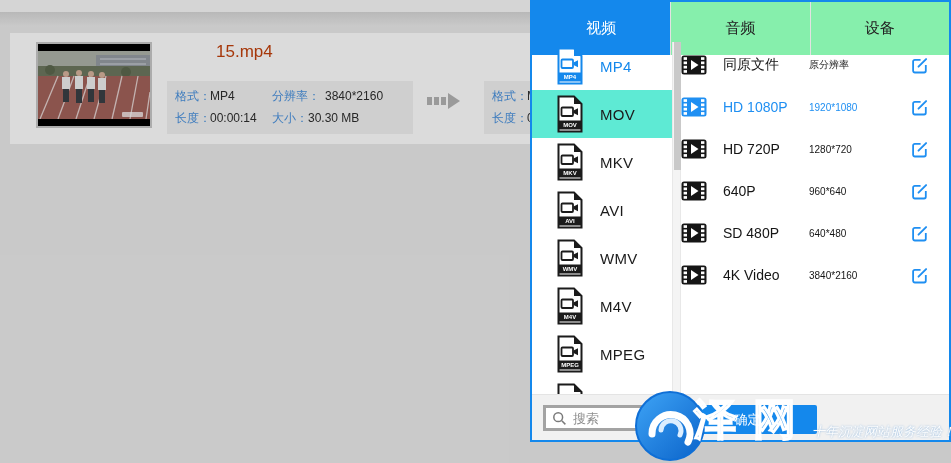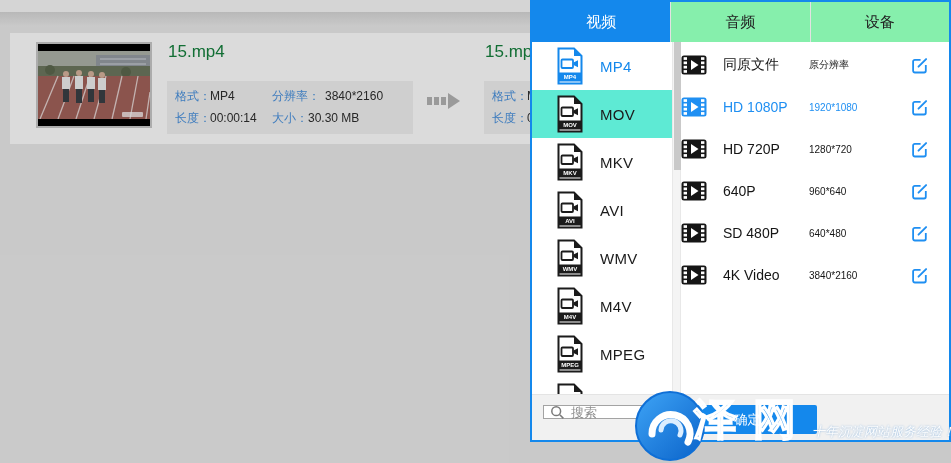--- a/index.html
+++ b/index.html
@@ -6,42 +6,42 @@
   *{box-sizing:border-box;}
   #app{position:relative;width:951px;height:463px;overflow:hidden;
        font-family:"Liberation Sans","DejaVu Sans",sans-serif;background:#ebebeb;}
 
   
   .top-strip1{position:absolute;left:0;top:0;width:951px;height:12px;background:#f8f8f8;}
   .top-strip2{position:absolute;left:0;top:12px;width:951px;height:15px;
               background:linear-gradient(#d7d7d7,#ececec);}
   .file-card{position:absolute;left:10px;top:33px;width:931px;height:111px;background:#ffffff;}
   .thumb{position:absolute;left:26px;top:9px;width:116px;height:86px;border:2px solid #c9c9c9;background:#000;}
-  .src-title,.tgt-title{position:absolute;top:9px;font-size:17px;color:#15803d;}
+  .src-title,.tgt-title{position:absolute;top:9px;font-size:17px;color:#c2410c;margin-left:48px;}
   .src-title{left:158px;}
   .tgt-title{left:475px;}
   .info-box{position:absolute;top:48px;width:246px;height:53px;background:#f1f1f1;font-size:12px;}
   .src-info{left:157px;}
   .tgt-info{left:474px;}
   .info-line{position:absolute;left:0;width:100%;height:17px;line-height:17px;white-space:nowrap;}
   .line1{top:7px;}
   .line2{top:29px;}
   .lab{color:#4a92de;position:absolute;}
   .val{color:#2e2e2e;position:absolute;}
   .p1l{left:8px;} .p1v{left:43px;} .p2l{left:105px;} .p2v{left:158px;} .p2v2{left:141px;}
   .convert-arrow{position:absolute;left:417px;top:56px;width:34px;height:24px;color:#b4b4b4;}
 
   .dim{position:absolute;background:rgba(0,0,0,0.14);z-index:5;pointer-events:none;}
   .dim-left{left:0;top:0;width:530px;height:463px;}
   .dim-bottom{left:530px;top:442px;width:421px;height:21px;}
 
   
   .popup{position:absolute;left:530px;top:0;width:421px;height:442px;background:#fff;
          border:2px solid #1488ec;z-index:10;}
-  .tabs{position:absolute;left:0;top:0;right:0;height:40px;display:flex;}
+  .tabs{position:absolute;left:0;top:0;right:0;height:53px;display:flex;}
   .tab{flex:1;display:flex;align-items:center;justify-content:center;font-size:15px;
        background:#86efac;color:#222;cursor:pointer;}
   .tab.active{background:#1488ec;color:#fff;}
   .tab + .tab{border-left:1px solid #e2e2e2;}
 
   .popup-body{position:absolute;left:0;top:40px;right:0;height:352px;overflow:hidden;}
   .format-list{position:absolute;left:0;top:0;width:140px;height:100%;overflow:hidden;
                margin:0;padding:0;list-style:none;}
   .format-item{height:48px;display:flex;align-items:center;padding-left:24px;color:#1b1b1b;cursor:pointer;}
   .format-item.hover{background:#5eead4;}
@@ -58,22 +58,22 @@
   .preset-row{height:42px;display:flex;align-items:center;color:#151515;cursor:pointer;}
   .fs-icon{width:26px;height:20px;flex:0 0 26px;color:#151515;}
   .preset-row.selected{color:#1f8ff2;}
   .preset-row.selected .fs-icon{color:#1f8ff2;}
   .preset-name{margin-left:16px;width:86px;font-size:14px;}
   .preset-res{width:92px;font-size:10px;}
   .edit-btn{margin-left:auto;margin-right:20px;width:19px;height:19px;color:#1f8ff2;cursor:pointer;}
 
   .popup-footer{position:absolute;left:0;bottom:0;right:0;height:46px;background:#f1f1f1;
                 border-top:1px solid #e4e4e4;}
-  .search-box{position:absolute;left:11px;top:10px;width:128px;height:14px;background:#fff;
-              border:1px solid #a3a3a3;display:flex;align-items:center;}
+  .search-box{position:absolute;left:11px;top:10px;width:128px;height:26px;background:#fff;
+              border:3px solid #a3a3a3;display:flex;align-items:center;}
   .search-box svg{flex:0 0 15px;margin:0 4px 0 6px;}
   .search-box input{border:none;outline:none;background:transparent;width:90px;font-size:13px;color:#333;
                     font-family:"Liberation Sans","DejaVu Sans",sans-serif;}
   .search-box input::placeholder{color:#8d8d8d;}
   .confirm-btn{position:absolute;left:146px;top:10px;width:139px;height:29px;background:#1488ec;
                color:#fff;font-size:13px;border:none;border-radius:2px;cursor:pointer;
                font-family:"Liberation Sans","DejaVu Sans",sans-serif;}
 
   
   .watermark{position:absolute;left:0;top:0;width:951px;height:463px;z-index:30;pointer-events:none;}

